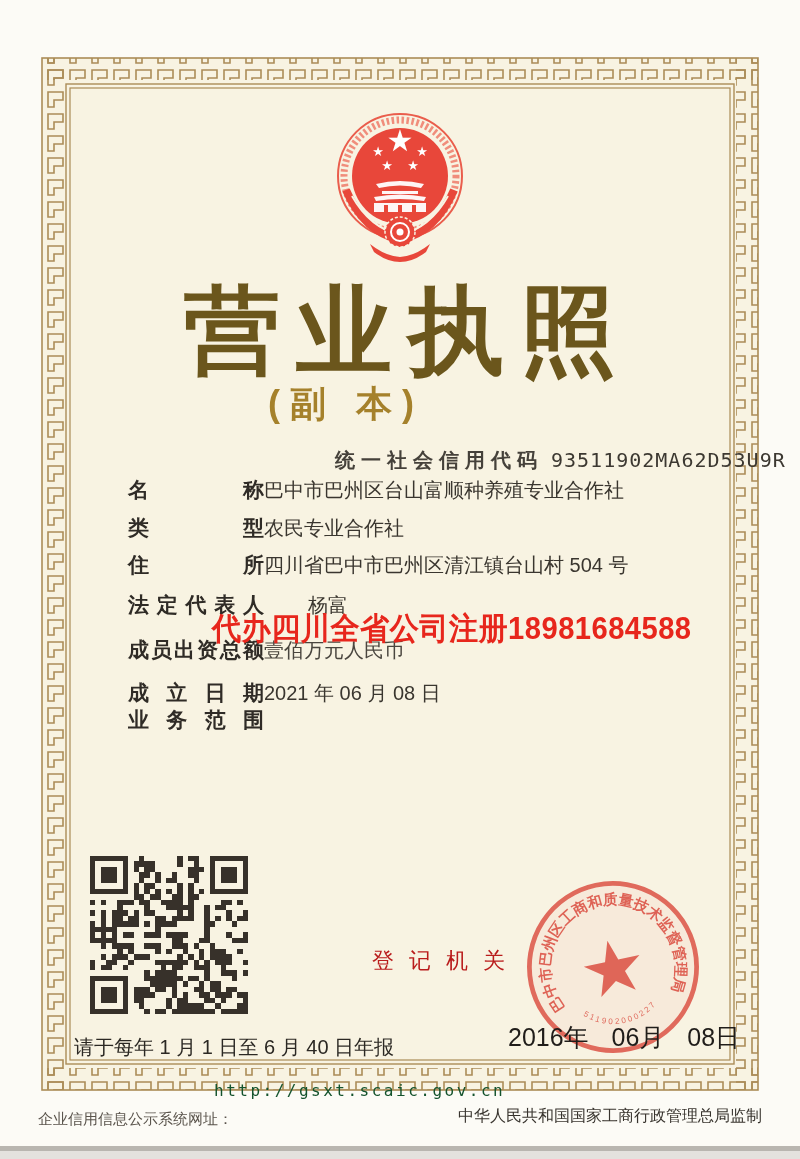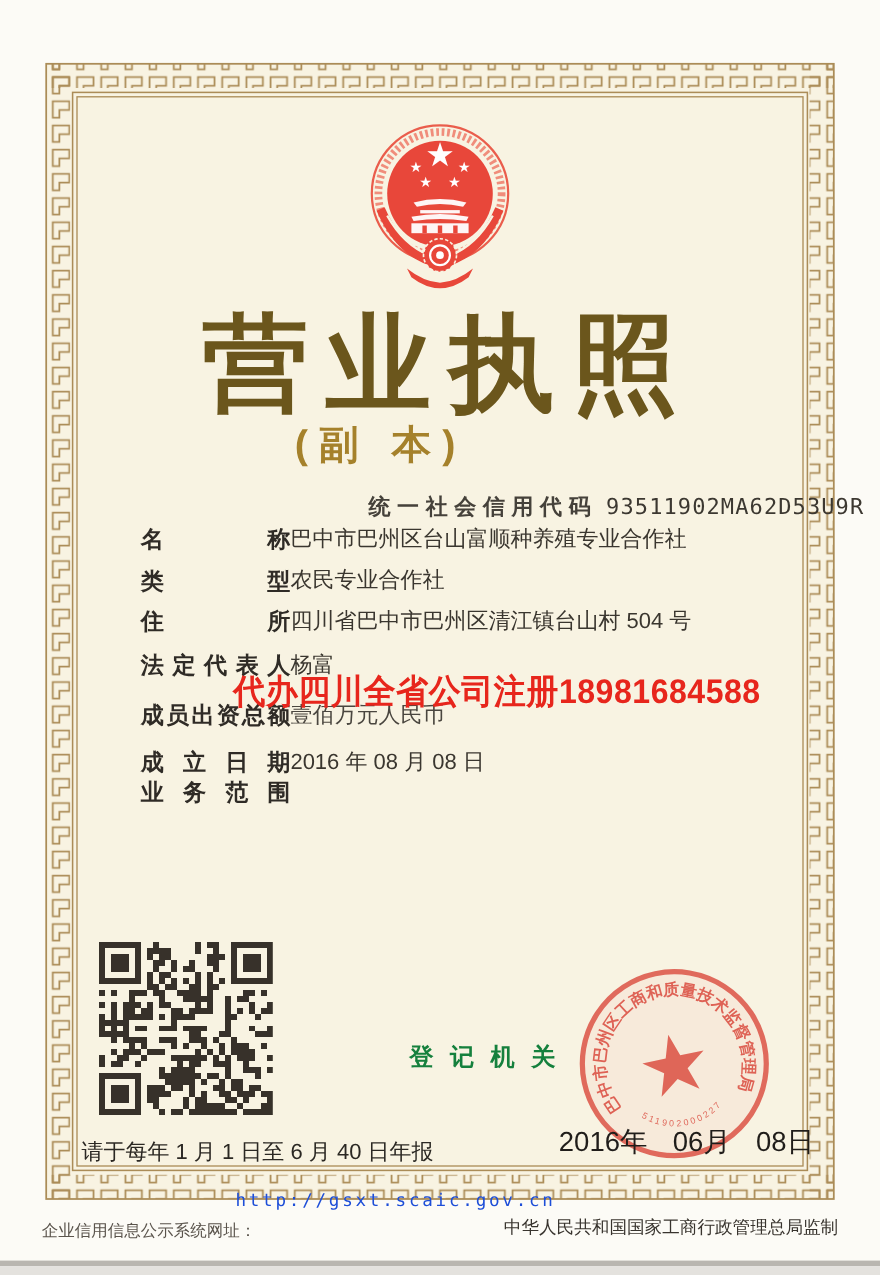--- a/index.html
+++ b/index.html
@@ -20,28 +20,28 @@
               font-size:20px;color:#3c3831;margin-left:8px;letter-spacing:1px;}
   .row{left:128px;width:600px;display:flex;align-items:flex-start;}
   .rlabel{flex:0 0 136px;font-size:21px;font-weight:600;color:#2f2b26;
           text-align:justify;text-align-last:justify;text-justify:inter-character;}
   .rvalue{margin-left:0;font-size:20px;color:#3a362f;line-height:29px;}
   .scope .rvalue{width:470px;font-size:19px;line-height:30px;}
   .watermark{left:212px;top:608px;font-size:31px;font-weight:600;color:#e7261c;
              white-space:nowrap;transform:scaleX(0.94);transform-origin:left;
              z-index:6;letter-spacing:0.5px;}
   .qr{left:90px;top:856px;width:158px;height:158px;}
-  .reglabel{left:372px;top:946px;font-size:22px;font-weight:700;color:#15803d;
+  .reglabel{left:372px;top:946px;font-size:22px;font-weight:400;color:#b91c1c;
             letter-spacing:15px;white-space:nowrap;}
   .seal{left:518px;top:872px;width:190px;height:190px;transform:rotate(-12deg);z-index:2;}
   .regdate{left:508px;top:1021px;font-size:25px;color:#201d1a;font-weight:500;
            word-spacing:16px;z-index:3;white-space:nowrap;}
   .annual{left:74px;top:1034px;font-size:20px;color:#2b2823;white-space:nowrap;}
   .url{left:214px;top:1081px;font-family:"DejaVu Sans Mono","Liberation Mono",monospace;
-       font-size:16px;letter-spacing:2.5px;color:#1d4ed8;z-index:4;white-space:nowrap;}
+       font-size:16px;letter-spacing:2.5px;color:#14532d;z-index:4;white-space:nowrap;}
   .f-left{left:38px;top:1110px;font-size:15px;color:#5a544c;}
   .f-right{right:38px;top:1106px;font-size:16px;color:#38342e;}
   .scanedge{left:0;top:1146px;width:800px;height:5px;background:#b9b6b0;}
   .scanedge2{left:0;top:1151px;width:800px;height:8px;background:#e4e2de;}
 </style>
 </head>
 <body>
 
 <div class="page">
 
@@ -100,31 +100,31 @@
     <span class="rvalue">农民专业合作社</span>
   </div>
   <div class="abs row" style="top:476px;">
     <span class="rlabel">名称</span>
     <span class="rvalue">巴中市巴州区台山富顺种养殖专业合作社</span>
   </div>
   <div class="abs row" style="top:551px;">
     <span class="rlabel">住所</span>
     <span class="rvalue">四川省巴中市巴州区清江镇台山村 504 号</span>
   </div>
-  <div class="abs row" style="top:591px;">
+  <div class="abs row" style="top:591px;gap:44px;">
     <span class="rlabel">法定代表人</span>
     <span class="rvalue">杨富</span>
   </div>
   <div class="abs row" style="top:636px;">
     <span class="rlabel">成员出资总额</span>
     <span class="rvalue" style="color:#4a463f;text-align:right;">壹佰万元人民币</span>
   </div>
   <div class="abs row" style="top:679px;">
     <span class="rlabel">成立日期</span>
-    <span class="rvalue">2016 年 08 月 08 日</span>
+    <span class="rvalue">2021 年 06 月 08 日</span>
   </div>
   <div class="abs row scope" style="top:706px;">
     <span class="rlabel">业务范围</span>
   </div>
 
   <div class="abs watermark">代办四川全省公司注册18981684588</div>
 
   <div class="abs qr" id="qr"><svg width="158" height="158" shape-rendering="crispEdges">
         <g transform="scale(5.448275862068965)">
           <g fill="#37312a">

